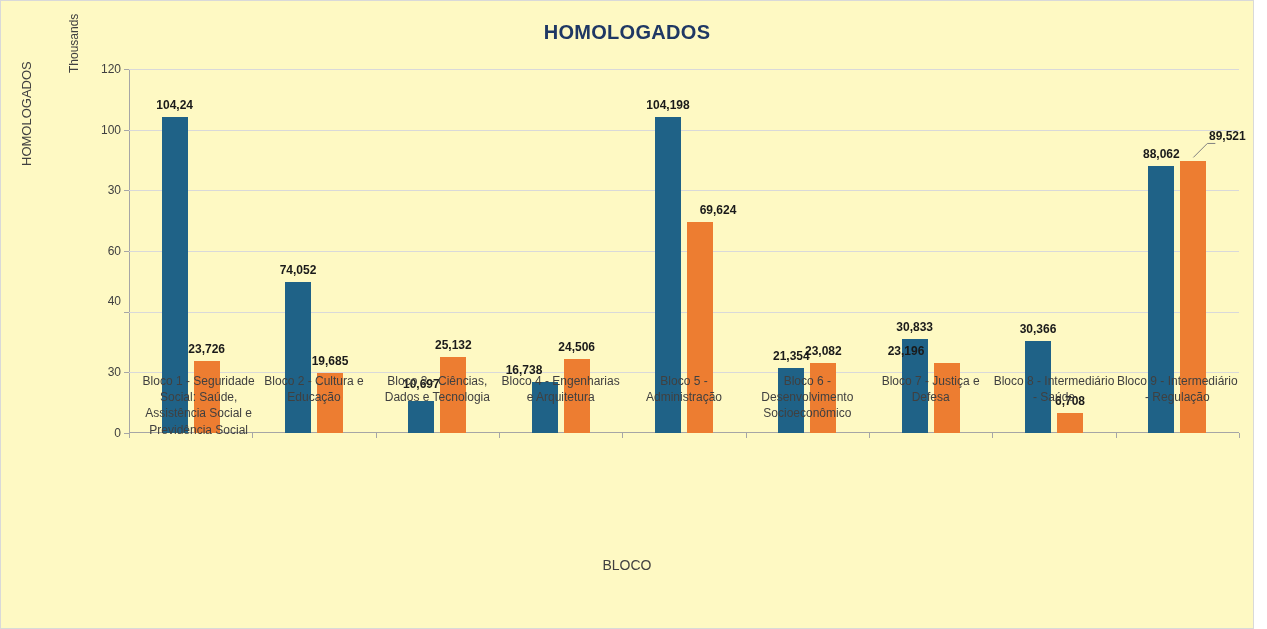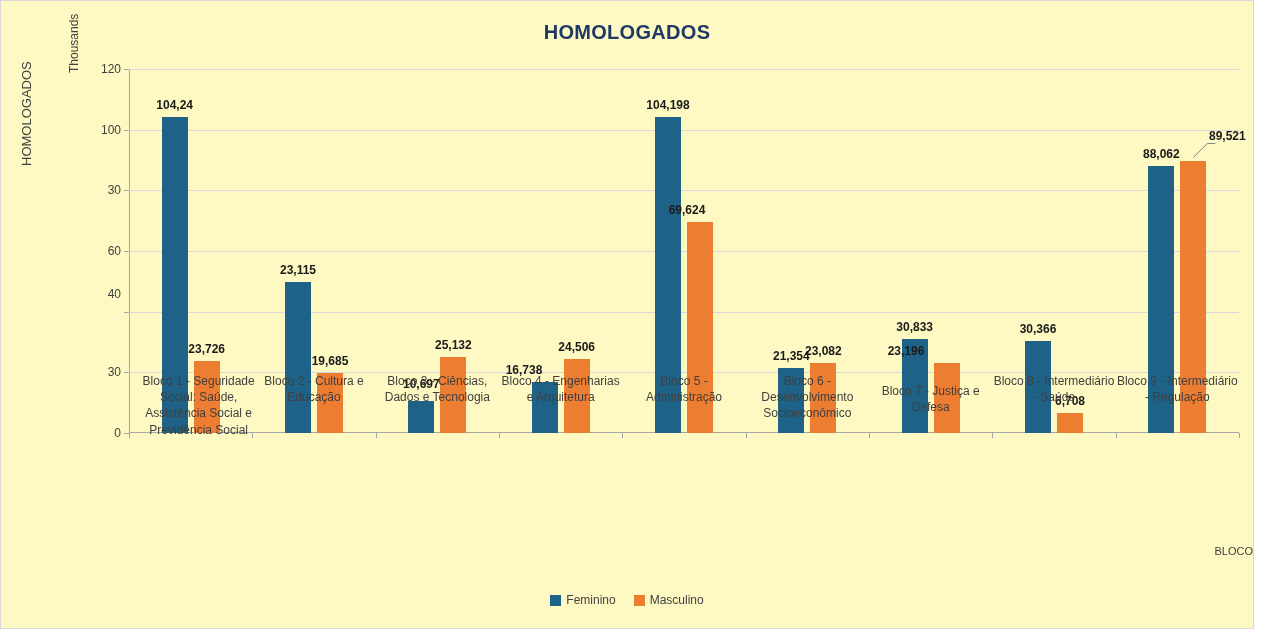--- a/index.html
+++ b/index.html
@@ -42,23 +42,23 @@
     top: 72px;
     transform: rotate(-90deg);
     transform-origin: left top;
     font-size: 12px;
     color: #404040;
     white-space: nowrap;
   }
   #x-axis-title {
     position: absolute;
     left: 0; right: 0;
-    top: 544px;
-    text-align: right;
-    font-size: 11px;
+    top: 556px;
+    text-align: center;
+    font-size: 14px;
     color: #404040;
   }
   
   #plot {
     position: absolute;
     left: 128px;
     top: 68px;
     width: 1110px;
     height: 364px;
   }
@@ -169,56 +169,56 @@
         <div class="gridline" style="top: 121.333px;"></div>
         <div class="gridline" style="top: 60.6667px;"></div>
         <div class="gridline" style="top: 0px;"></div>
       </div>
     <div id="ticks-layer">
         <div class="ytick-mark" style="top: 364px;"></div>
         <div class="ytick-label" style="top: 364px;">0</div>
         <div class="ytick-mark" style="top: 303.333px;"></div>
         <div class="ytick-label" style="top: 303.333px;">30</div>
         <div class="ytick-mark" style="top: 242.667px;"></div>
-        <div class="ytick-label" style="top: 225px; margin-left: 24px;">40</div>
+        <div class="ytick-label" style="top: 232px; margin-left: 24px;">40</div>
         <div class="ytick-mark" style="top: 182px;"></div>
         <div class="ytick-label" style="top: 182px;">60</div>
         <div class="ytick-mark" style="top: 121.333px;"></div>
         <div class="ytick-label" style="top: 121.333px;">30</div>
         <div class="ytick-mark" style="top: 60.6667px;"></div>
         <div class="ytick-label" style="top: 60.6667px;">100</div>
         <div class="ytick-mark" style="top: 0px;"></div>
         <div class="ytick-label" style="top: 0px; text-align: center;">120</div>
       </div>
     <div id="bars-layer">
         <div class="xtick-mark" style="left: 0px;"></div>
         <div class="bar fem" style="left: 32.6667px; height: 316.195px; background: rgb(31, 98, 135);"></div>
         <div class="bar-label" style="left: 45.6667px; bottom: 321.195px;">104,24</div>
         <div class="bar mas" style="left: 64.6667px; height: 71.9689px; background: rgb(237, 125, 49);"></div>
         <div class="bar-label" style="left: 77.6667px; bottom: 76.9689px;">23,726</div>
         <div class="xtick-mark" style="left: 123.333px;"></div>
         <div class="bar fem" style="left: 156px; height: 151.096px; background: rgb(31, 98, 135);"></div>
-        <div class="bar-label" style="left: 169px; bottom: 156.096px;">23,115</div>
+        <div class="bar-label" style="left: 169px; bottom: 156.096px;">74,052</div>
         <div class="bar mas" style="left: 188px; height: 59.7112px; background: rgb(237, 125, 49);"></div>
         <div class="bar-label" style="left: 201px; bottom: 64.7112px;">19,685</div>
         <div class="xtick-mark" style="left: 246.667px;"></div>
         <div class="bar fem" style="left: 279.333px; height: 32.4476px; background: rgb(31, 98, 135);"></div>
         <div class="bar-label" style="left: 292.333px; bottom: 42px;">10,697</div>
         <div class="bar mas" style="left: 311.333px; height: 76.2337px; background: rgb(237, 125, 49);"></div>
         <div class="bar-label" style="left: 324.333px; bottom: 81.2337px;">25,132</div>
         <div class="xtick-mark" style="left: 370px;"></div>
         <div class="bar fem" style="left: 402.667px; height: 50.7719px; background: rgb(31, 98, 135);"></div>
         <div class="bar-label" style="left: 395px; bottom: 55.7719px;">16,738</div>
         <div class="bar mas" style="left: 434.667px; height: 74.3349px; background: rgb(237, 125, 49);"></div>
         <div class="bar-label" style="left: 447.667px; bottom: 79.3349px;">24,506</div>
         <div class="xtick-mark" style="left: 493.333px;"></div>
         <div class="bar fem" style="left: 526px; height: 316.067px; background: rgb(31, 98, 135);"></div>
         <div class="bar-label" style="left: 539px; bottom: 321.067px;">104,198</div>
         <div class="bar mas" style="left: 558px; height: 211.193px; background: rgb(237, 125, 49);"></div>
-        <div class="bar-label" style="left: 558px; bottom: 216.193px;">69,624</div>
+        <div class="bar-label" style="left: 589px; bottom: 216.193px;">69,624</div>
         <div class="xtick-mark" style="left: 616.667px;"></div>
         <div class="bar fem" style="left: 649.333px; height: 64.7738px; background: rgb(31, 98, 135);"></div>
         <div class="bar-label" style="left: 662.333px; bottom: 69.7738px;">21,354</div>
         <div class="bar mas" style="left: 681.333px; height: 70.0154px; background: rgb(237, 125, 49);"></div>
         <div class="bar-label" style="left: 694.333px; bottom: 75.0154px;">23,082</div>
         <div class="xtick-mark" style="left: 740px;"></div>
         <div class="bar fem" style="left: 772.667px; height: 93.5268px; background: rgb(31, 98, 135);"></div>
         <div class="bar-label" style="left: 785.667px; bottom: 98.5268px;">30,833</div>
         <div class="bar mas" style="left: 804.667px; height: 70.3612px; background: rgb(237, 125, 49);"></div>
         <div class="bar-label" style="left: 777px; bottom: 75.3612px;">23,196</div>
@@ -239,29 +239,19 @@
       </svg>
   </div>
 
   <div id="cats-layer">
       <div class="cat-label" style="left: 189.667px; margin-left: 8px;">Bloco 1 - Seguridade Social: Saúde, Assistência Social e Previdência Social</div>
       <div class="cat-label" style="left: 313px;">Bloco 2 - Cultura e Educação</div>
       <div class="cat-label" style="left: 436.333px;">Bloco 3 - Ciências, Dados e Tecnologia</div>
       <div class="cat-label" style="left: 559.667px;">Bloco 4 - Engenharias e Arquitetura</div>
       <div class="cat-label" style="left: 683px;">Bloco 5 - Administração</div>
       <div class="cat-label" style="left: 806.333px;">Bloco 6 - Desenvolvimento Socioeconômico</div>
-      <div class="cat-label" style="left: 929.667px; margin-top: 10px;">Bloco 7 - Justiça e Defesa</div>
+      <div class="cat-label" style="left: 929.667px;">Bloco 7 - Justiça e Defesa</div>
       <div class="cat-label" style="left: 1053px;">Bloco 8 - Intermediário - Saúde</div>
       <div class="cat-label" style="left: 1176.33px;">Bloco 9 - Intermediário - Regulação</div>
     </div>
 
-  <div id="legend">
-      <div class="legend-item">
-        <span class="legend-swatch" style="background: rgb(31, 98, 135);"></span>
-        <span>Feminino</span>
-      </div>
-      <div class="legend-item">
-        <span class="legend-swatch" style="background: rgb(237, 125, 49);"></span>
-        <span>Masculino</span>
-      </div>
-    </div>
 
 </div>
 
 </body></html>

